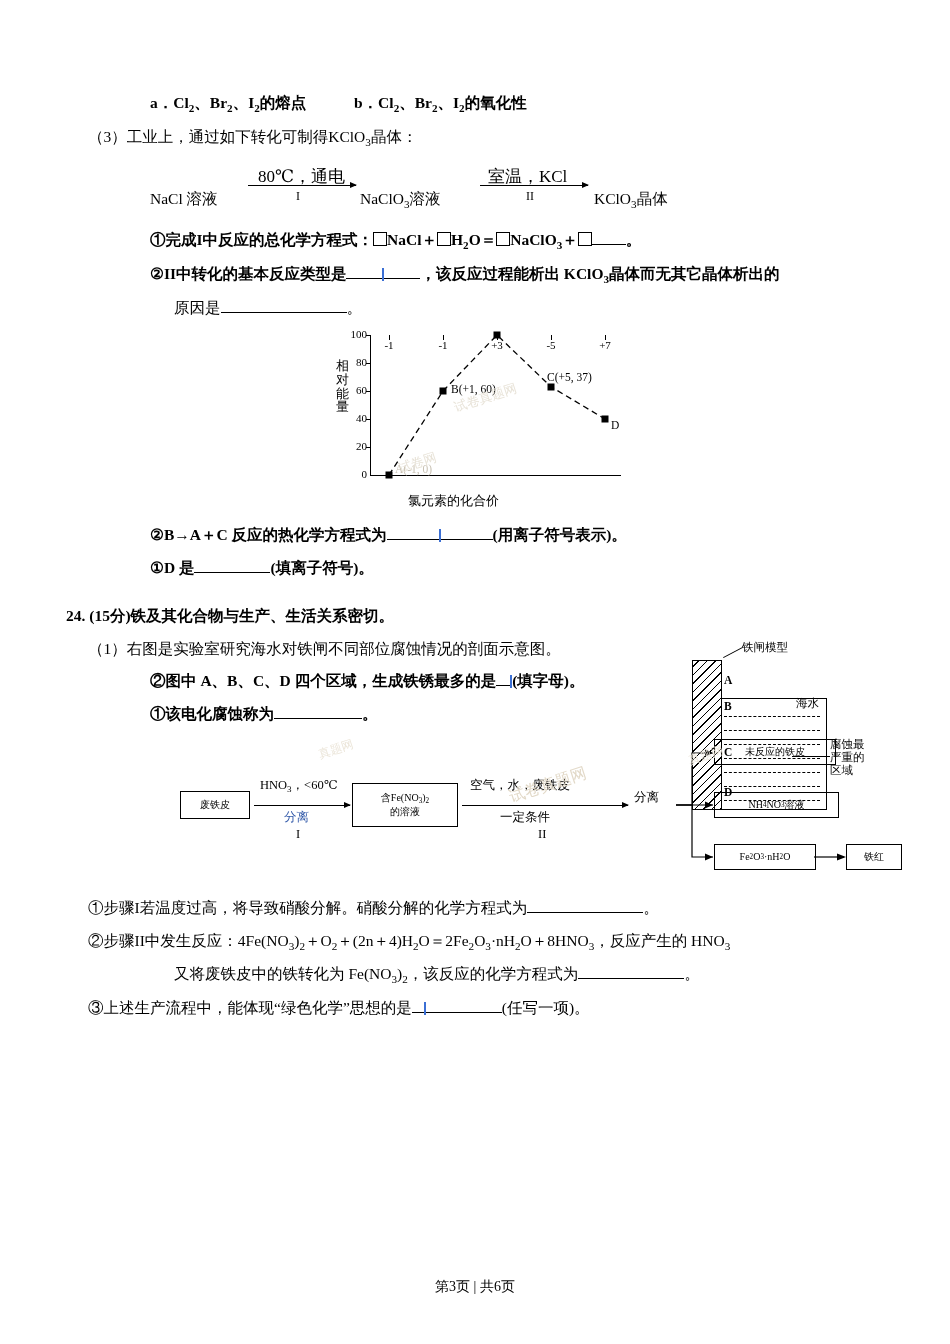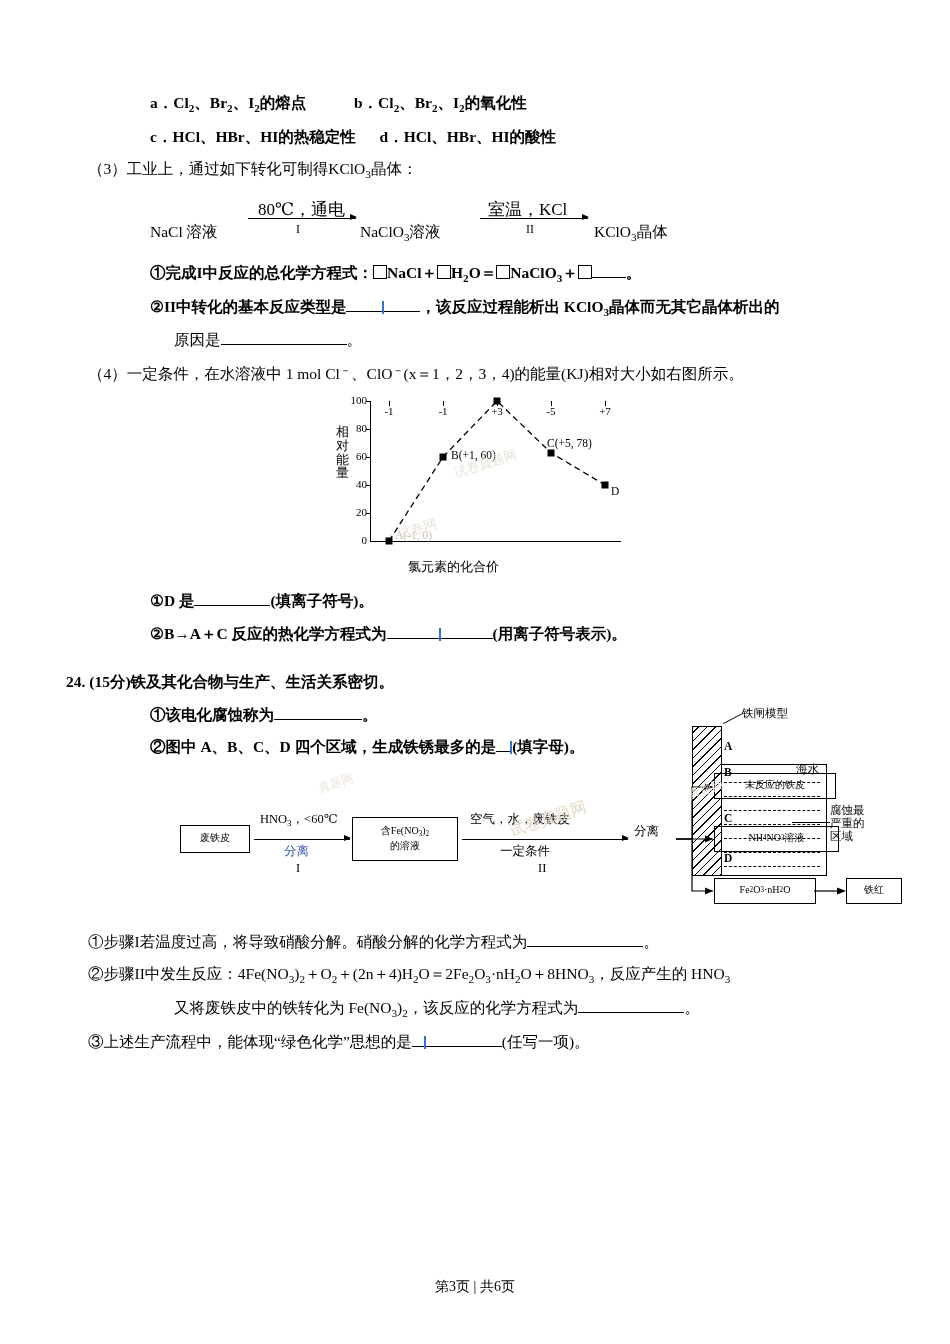--- a/index.html
+++ b/index.html
@@ -63,25 +63,20 @@
 
 <div class="page">
   <div class="content">
 
     <div class="line indent1">
       <span>a．Cl<sub>2</sub>、Br<sub>2</sub>、I<sub>2</sub>的熔点</span>
       <span style="display:inline-block;width:40px;"></span>
       <span>b．Cl<sub>2</sub>、Br<sub>2</sub>、I<sub>2</sub>的氧化性</span>
     </div>
 
-    <div class="line indent1">
-      <span>c．HCl、HBr、HI的热稳定性</span>
-      <span style="display:inline-block;width:16px;"></span>
-      <span>d．HCl、HBr、HI的酸性</span>
-    </div>
 
     <div class="line">
       （3）工业上，通过如下转化可制得KClO<sub>3</sub>晶体：
     </div>
 
     <div class="flow3">
       <span class="lbl" style="left:62px;top:30px;">NaCl 溶液</span>
       <span class="atop" style="left:170px;top:6px;">80℃，通电</span>
       <span class="arrow" style="left:160px;top:26px;width:108px;"></span>
       <span class="abot" style="left:208px;top:30px;">I</span>
@@ -97,23 +92,20 @@
     </div>
 
     <div class="line indent1">
       ②II中转化的基本反应类型是<span class="blank" style="width:36px;"></span><span class="bluecursor"></span><span class="blank" style="width:36px;"></span>，该反应过程能析出 KClO<sub>3</sub>晶体而无其它晶体析出的
     </div>
 
     <div class="line indent2">
       原因是<span class="blank" style="width:126px;"></span>。
     </div>
 
-    <div class="line">
-      （4）一定条件，在水溶液中 1 mol Cl<sup>－</sup>、ClO<sup>－</sup>(x＝1，2，3，4)的能量(KJ)相对大小如右图所示。
-    </div>
 
     <div class="chartwrap">
       <div class="chart-ylabel">相对能量</div>
       <div class="axisbox">
 
         <span class="ytick" style="top:-7px;">100</span>
         <span class="ytickmark" style="top:0px;"></span>
         <span class="ytick" style="top:21px;">80</span>
         <span class="ytickmark" style="top:28px;"></span>
         <span class="ytick" style="top:49px;">60</span>
@@ -129,45 +121,45 @@
         </svg>
 
         <span class="pt" style="left:18px;top:140px;"></span>
         <span class="pt" style="left:72px;top:56px;"></span>
         <span class="pt" style="left:126px;top:0px;"></span>
         <span class="pt" style="left:180px;top:51.8px;"></span>
         <span class="pt" style="left:234px;top:84px;"></span>
 
         <span class="ptlabel" style="left:24px;top:128px;color:#c9c2b4;">A(-1, 0)</span>
         <span class="ptlabel" style="left:80px;top:48px;">B(+1, 60)</span>
-        <span class="ptlabel" style="left:176px;top:36px;">C(+5, 78)</span>
+        <span class="ptlabel" style="left:176px;top:36px;">C(+5, 37)</span>
         <span class="ptlabel" style="left:240px;top:84px;">D</span>
 
         <span class="xtickmark" style="left:18px;top:0;"></span>
         <span class="xtick" style="left:18px;">-1</span>
         <span class="xtickmark" style="left:72px;top:0;"></span>
         <span class="xtick" style="left:72px;">-1</span>
         <span class="xtickmark" style="left:126px;top:0;"></span>
         <span class="xtick" style="left:126px;">+3</span>
         <span class="xtickmark" style="left:180px;top:0;"></span>
         <span class="xtick" style="left:180px;">-5</span>
         <span class="xtickmark" style="left:234px;top:0;"></span>
         <span class="xtick" style="left:234px;">+7</span>
       </div>
       <div class="chart-xlabel">氯元素的化合价</div>
       <span class="wm" style="left:115px;top:60px;">试卷真题网</span>
       <span class="wm" style="left:60px;top:125px;">试卷网</span>
     </div>
 
     <div class="line indent1">
+      ②B→A＋C 反应的热化学方程式为<span class="blank" style="width:52px;"></span><span class="bluecursor"></span><span class="blank" style="width:52px;"></span>(用离子符号表示)。
+    </div>
+
+    <div class="line indent1">
       ①D 是<span class="blank" style="width:76px;"></span>(填离子符号)。
-    </div>
-
-    <div class="line indent1">
-      ②B→A＋C 反应的热化学方程式为<span class="blank" style="width:52px;"></span><span class="bluecursor"></span><span class="blank" style="width:52px;"></span>(用离子符号表示)。
     </div>
 
     <div class="line" style="margin-top:26px;margin-left:-22px;">
       <span class="q24">24.</span>
       <span class="q24">(15分)</span><span class="q24">铁及其化合物与生产、生活关系密切。</span>
     </div>
 
     <div style="position:relative;">
 
       <div class="ironfig">
@@ -187,25 +179,28 @@
         <span class="marker" style="left:44px;top:36px;">A</span>
         <span class="marker" style="left:44px;top:62px;">B</span>
         <span class="marker" style="left:44px;top:108px;">C</span>
         <span class="marker" style="left:44px;top:148px;">D</span>
 
         <span class="fglabel" style="left:116px;top:58px;">海水</span>
         <span class="fglabel" style="left:150px;top:100px;line-height:1.15;white-space:normal;width:40px;">腐蚀最<br>严重的<br>区域</span>
         <span class="leader" style="left:112px;top:118px;width:38px;"></span>
       </div>
 
+      <div class="line" style="width:600px;">
+        （1）右图是实验室研究海水对铁闸不同部位腐蚀情况的剖面示意图。
+      </div>
+      <div class="line indent1">
+        ②图中 A、B、C、D 四个区域，生成铁锈最多的是<span class="blank" style="width:14px;"></span><span class="bluecursor"></span>(填字母)。
+      </div>
       <div class="line indent1">
         ①该电化腐蚀称为<span class="blank" style="width:88px;"></span>。
-      </div>
-      <div class="line indent1">
-        ②图中 A、B、C、D 四个区域，生成铁锈最多的是<span class="blank" style="width:14px;"></span><span class="bluecursor"></span>(填字母)。
       </div>
     </div>
 
     <div class="pflow">
       <div class="pbox" style="left:92px;top:52px;width:70px;height:28px;">废铁皮</div>
       <span class="ptxt" style="left:172px;top:38px;">HNO<sub>3</sub>，&lt;60℃</span>
       <span class="arrow" style="left:166px;top:66px;width:96px;"></span>
       <span class="ptxt" style="left:196px;top:70px;color:#2f57a8;">分离</span>
       <span class="ptxt" style="left:208px;top:88px;">I</span>
 

